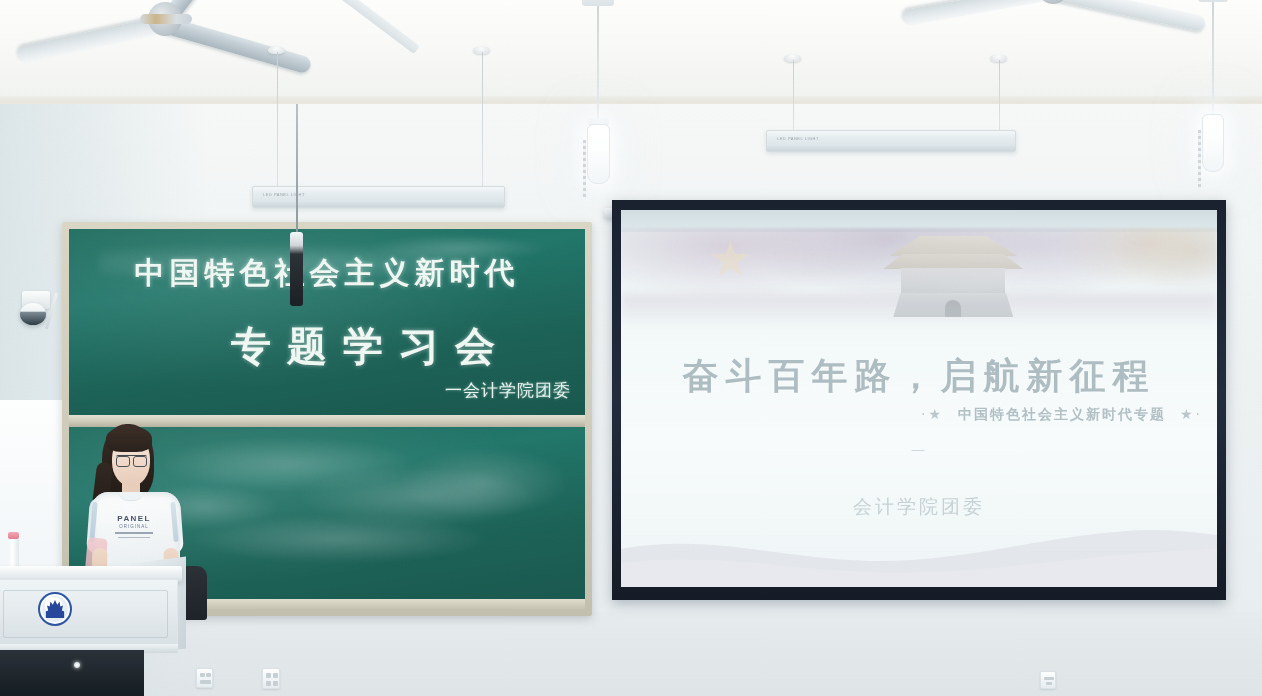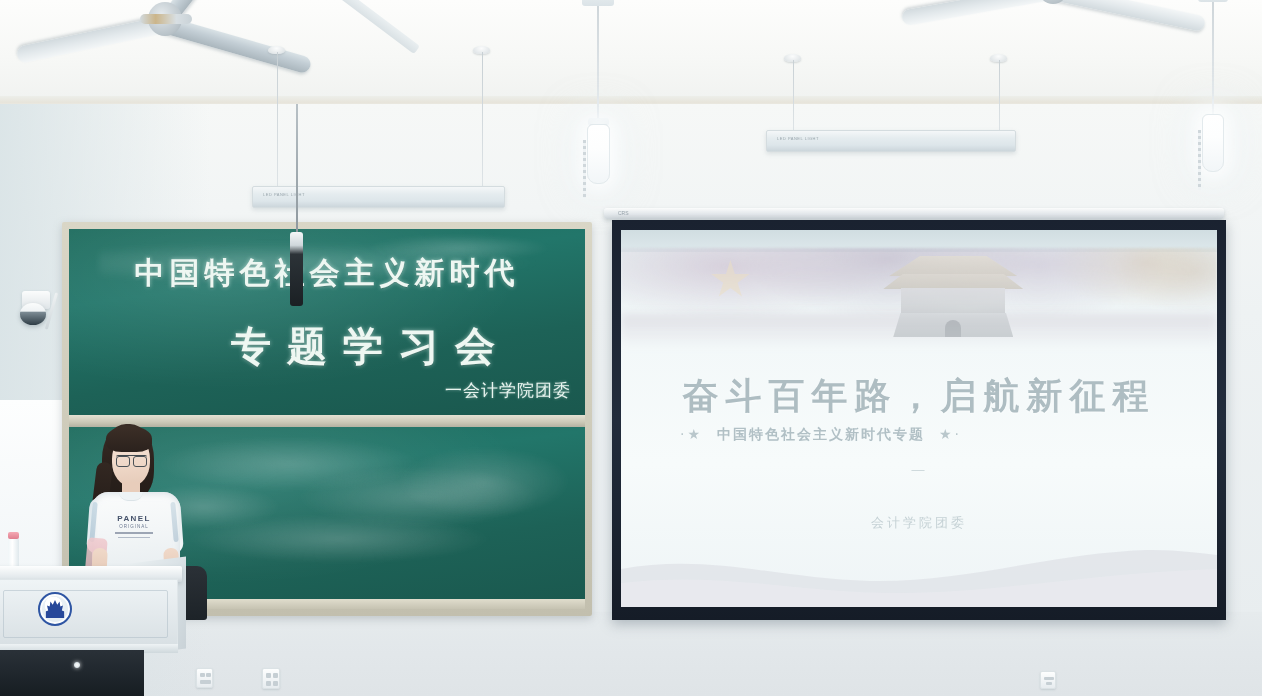--- a/index.html
+++ b/index.html
@@ -164,21 +164,21 @@
   }
 
   
   .scr-roller {
     position:absolute; left:604px; top:208px; width:620px; height:11px;
     background:linear-gradient(180deg,#fbfcfc,#e3e8eb 60%,#cfd6da);
     border-radius:3px; box-shadow:0 2px 4px rgba(130,142,150,.35);
   }
   .scr-roller-label { position:absolute; left:14px; top:2px; font-size:5px; color:#99a4ab; }
   .scr-frame {
-    position:absolute; left:612px; top:220px; width:614px; height:400px;
+    position:absolute; left:612px; top:200px; width:614px; height:400px;
     background:linear-gradient(180deg,#1a2230 0%,#222c3c 50%,#151c27 100%);
     padding:10px 9px 13px 9px;
     box-shadow:0 4px 12px rgba(90,105,118,.4);
   }
   .slide {
     position:relative; width:100%; height:100%; overflow:hidden;
     background:linear-gradient(180deg,#dde7ea 0%,#eaf1f3 6%,#f3f8f9 30%,#f7fbfb 62%,#eef4f6 100%);
   }
   .slide-topband {
     position:absolute; left:0; top:0; width:100%; height:22px;
@@ -234,32 +234,32 @@
     background:#8e959a; border-radius:8px 8px 0 0;
   }
 
   .slide-title {
     position:absolute; left:0; top:142px; width:100%; text-align:center;
     font-family:"DejaVu Serif", serif; font-size:36px; font-weight:700;
     color:#9fb0b6; letter-spacing:7px; opacity:.82;
     text-shadow:0 1px 2px rgba(255,255,255,.7);
   }
   .slide-sub {
-    position:absolute; left:0; top:196px; width:100%; text-align:left;
+    position:absolute; left:0; top:196px; width:100%; text-align:right;
     font-family:"DejaVu Sans", sans-serif; font-size:14px; font-weight:700;
-    color:#9eb0b7; letter-spacing:2px; opacity:.78;margin-left:45px;
+    color:#9eb0b7; letter-spacing:2px; opacity:.78;
   }
   .slide-sub .st { color:#a9b9bf; font-weight:400; margin:0 14px; letter-spacing:3px; }
   .slide-dash {
     position:absolute; left:0; top:232px; width:100%; text-align:center;
     color:#b9c7cc; font-size:13px; letter-spacing:2px; opacity:.7;
   }
   .slide-org {
     position:absolute; left:0; top:284px; width:100%; text-align:center;
-    font-family:"DejaVu Sans", sans-serif; font-size:13px;
+    font-family:"DejaVu Sans", sans-serif; font-size:19px;
     color:#b4c3c8; letter-spacing:3px; opacity:.72;
   }
   .slide-waves {
     position:absolute; left:0; bottom:0; width:100%; height:72px;
   }
 
   
   .podium-top {
     position:absolute; left:-8px; top:566px; width:190px; height:16px;
     background:linear-gradient(180deg,#fdfefe,#e3e9ec 70%,#cfd7db);

